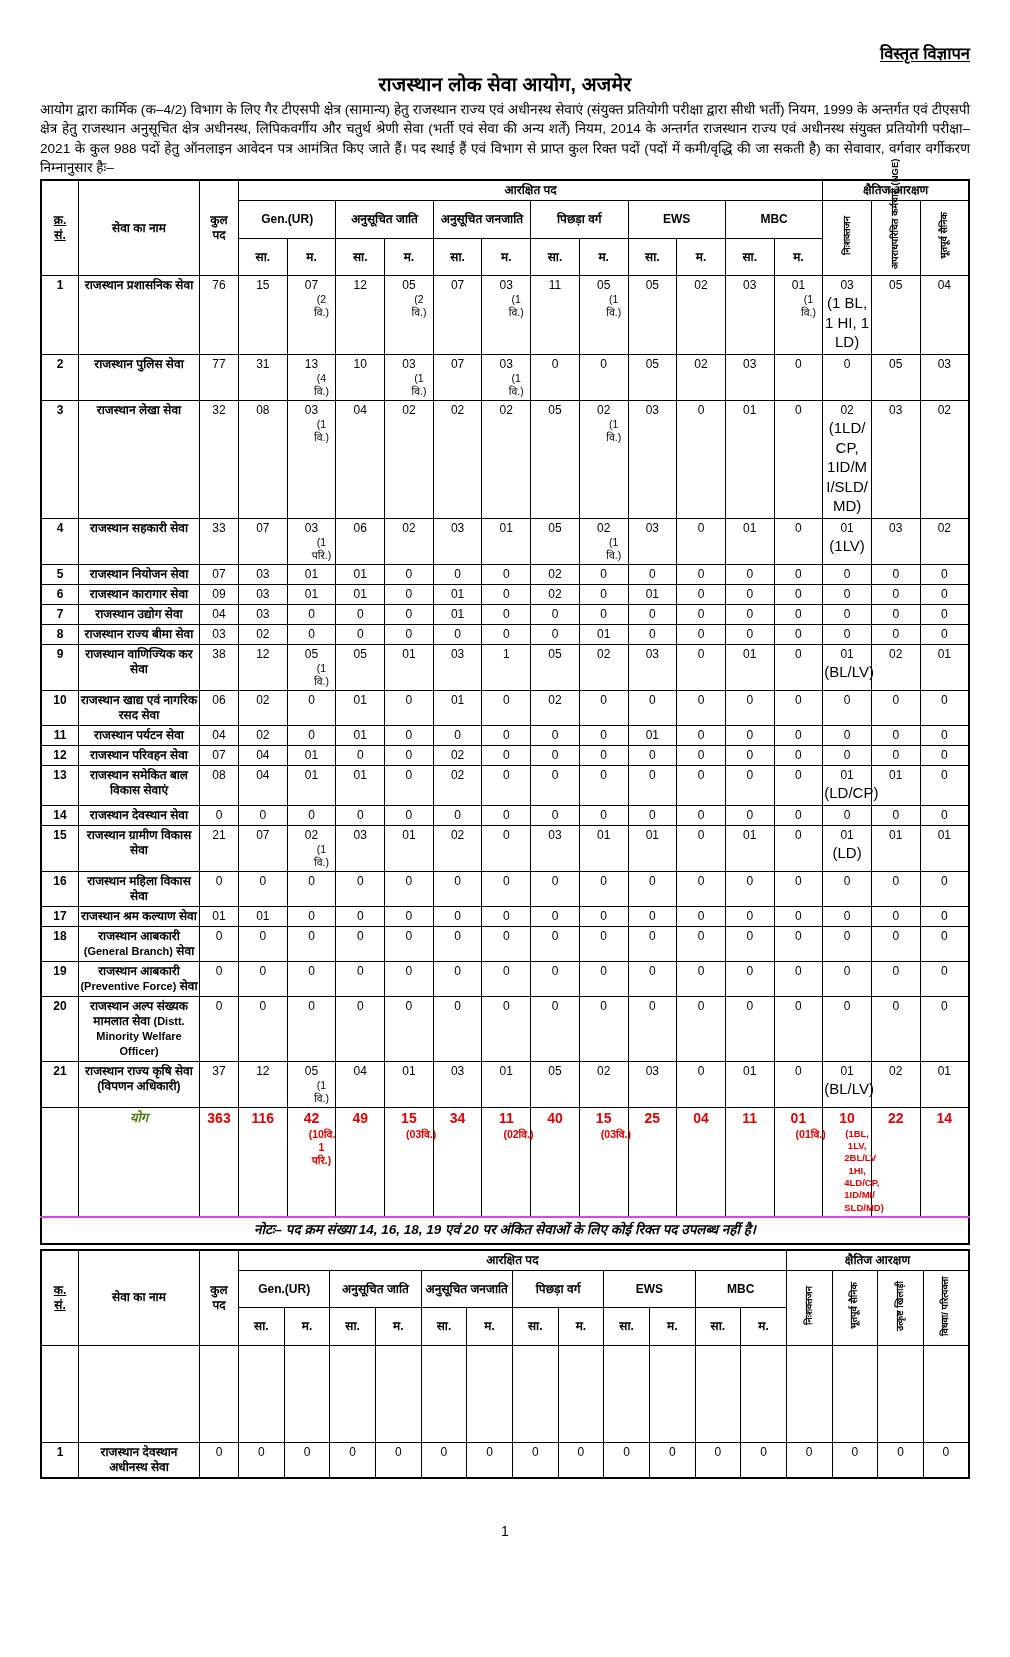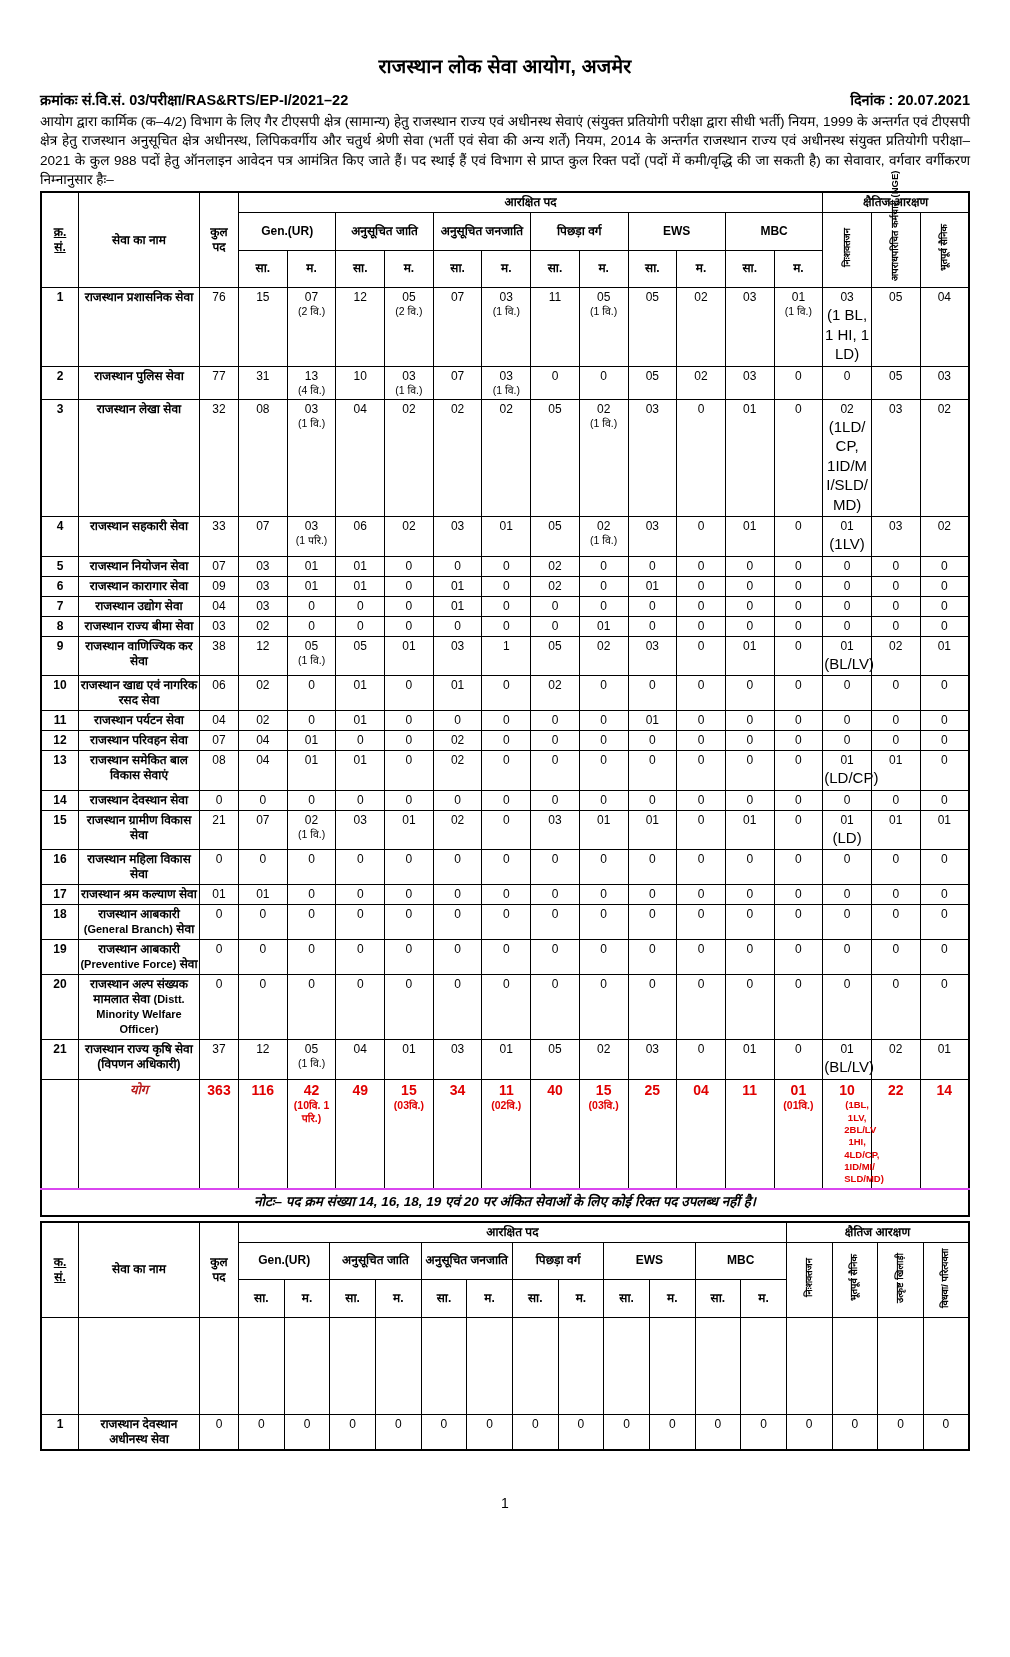--- a/index.html
+++ b/index.html
@@ -115,20 +115,21 @@
     vertical-align: top;
   }
   td.c-num {
     font-size: 12px;
     vertical-align: top;
   }
   td.c-num .note {
     display: block;
     font-size: 10.5px;
     line-height: 1.25;
+    padding-left: 20px;
   }
   td.c-num .note-small {
     display: block;
     font-size: 15px;
     line-height: 1.3;
   }
 
   
   .vert {
     writing-mode: vertical-rl;
@@ -152,21 +153,21 @@
   tr.total-row td {
     color: #e00000;
     font-weight: bold;
     font-size: 14px;
     vertical-align: top;
   }
   tr.total-row td.c-name-total {
     text-align: center;
     font-style: italic;
     font-weight: bold;
-    color: #b91c1c;
+    color: #4d7c0f;
     font-size: 13px;
   }
   tr.total-row td .note,
   tr.total-row td .note-small {
     color: #e00000;
     font-weight: bold;
   }
   tr.total-row td .note { font-size: 10.5px; }
   tr.total-row td .note-small { font-size: 9.5px; padding-left: 20px; }
 
@@ -188,27 +189,26 @@
     margin-top: 44px;
   }
 
   .spacer-row td { height: 92px; }
 </style>
 </head>
 <body>
 
 <div class="page">
 
+  <div class="top-right">
+    <span>विस्तृत विज्ञापन</span>
+  </div>
 
   <div class="org-title">राजस्थान लोक सेवा आयोग, अजमेर</div>
 
-  <div class="meta-row">
-    <div class="left">क्रमांकः सं.वि.सं. 03/परीक्षा/RAS&amp;RTS/EP-I/2021–22</div>
-    <div class="right">दिनांक : 20.07.2021</div>
-  </div>
 
   <div class="intro">आयोग द्वारा कार्मिक (क–4/2) विभाग के लिए गैर टीएसपी क्षेत्र (सामान्य) हेतु राजस्थान राज्य एवं अधीनस्थ सेवाएं (संयुक्त प्रतियोगी परीक्षा द्वारा सीधी भर्ती) नियम, 1999 के अन्तर्गत एवं टीएसपी क्षेत्र हेतु राजस्थान अनुसूचित क्षेत्र अधीनस्थ, लिपिकवर्गीय और चतुर्थ श्रेणी सेवा (भर्ती एवं सेवा की अन्य शर्तें) नियम, 2014 के अन्तर्गत राजस्थान राज्य एवं अधीनस्थ संयुक्त प्रतियोगी परीक्षा–2021 के कुल 988 पदों हेतु ऑनलाइन आवेदन पत्र आमंत्रित किए जाते हैं। पद स्थाई हैं एवं विभाग से प्राप्त कुल रिक्त पदों (पदों में कमी/वृद्धि की जा सकती है) का सेवावार, वर्गवार वर्गीकरण निम्नानुसार हैः–</div>
 
 
   <div class="table-wrap">
     <table class="grid outer" id="table1">
       <thead>
         <tr>
           <th class="hdr-sn" rowspan="3">
             <div>क्र.</div>

